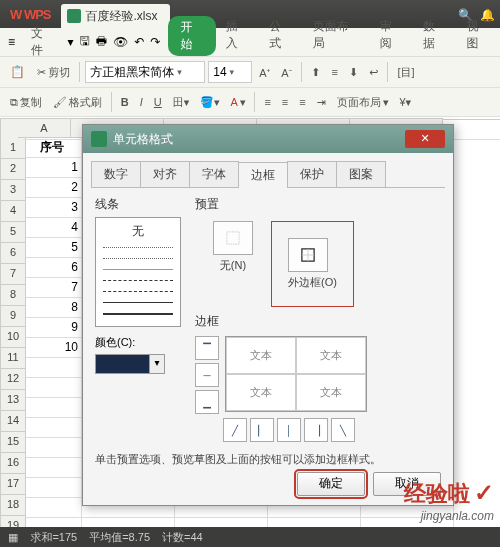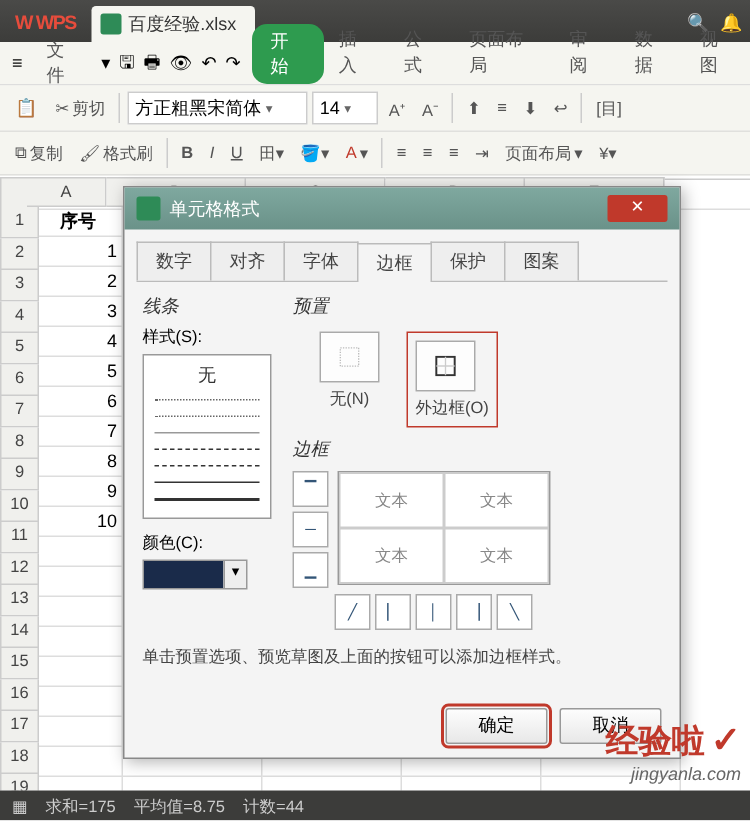--- a/index.html
+++ b/index.html
@@ -42,40 +42,40 @@
 .cell.header{text-align:center;font-weight:bold;}
 
 .dialog{position:absolute;top:124px;left:82px;width:370px;height:380px;background:#f4f4f4;border:1px solid #888;box-shadow:2px 2px 10px rgba(0,0,0,.3);}
 .dlg-title{height:28px;background:linear-gradient(#7fa89f,#6a9289);color:#fff;display:flex;align-items:center;padding:0 8px;font-size:12px;}
 .dlg-title .icon{width:16px;height:16px;background:#2e8b57;margin-right:6px;border-radius:2px;}
 .dlg-close{margin-left:auto;width:40px;height:18px;background:#c0392b;border-radius:2px;color:#fff;text-align:center;line-height:16px;font-size:11px;}
 .dlg-tabs{display:flex;margin:8px 8px 0;border-bottom:1px solid #bbb;}
 .dlg-tab{padding:4px 12px;border:1px solid #bbb;border-bottom:none;background:#eee;margin-right:-1px;font-size:12px;color:#444;}
 .dlg-tab.active{background:#f4f4f4;position:relative;top:1px;}
 .dlg-body{padding:8px 12px;position:relative;height:300px;}
-.section-label{font-size:12px;color:#333;margin-bottom:4px;font-style:italic;}
+.section-label{font-size:12px;color:#333;margin-bottom:4px;}
 .line-section{float:left;width:85px;}
 .style-box{border:1px solid #999;width:78px;height:102px;padding:3px;background:#fff;}
 .style-none{text-align:center;font-size:12px;color:#333;padding:2px;}
 .style-line{height:11px;position:relative;}
 .style-line::after{content:"";position:absolute;left:4px;right:4px;top:5px;border-top:1px dashed #666;}
 .style-line.s2::after{border-top:1px dotted #666;}
 .style-line.s3::after{border-top:1px solid #999;}
 .style-line.s4::after{border-top:1px dashed #333;}
 .style-line.s5::after{border-top:1px solid #333;}
 .style-line.s6::after{border-top:2px solid #333;}
 .color-sel{margin-top:8px;}
 .color-swatch{width:68px;height:18px;border:1px solid #999;display:flex;}
 .color-swatch .c{flex:1;background:#1a2b4a;}
 .color-swatch .dd{width:14px;border-left:1px solid #999;text-align:center;font-size:10px;line-height:16px;background:#eee;}
 .preset-section{margin-left:100px;}
 .preset-row{display:flex;gap:18px;margin:8px 0 4px 18px;align-items:flex-start;}
 .preset-item{text-align:center;font-size:11px;color:#444;}
 .preset-btn{width:38px;height:32px;border:1px solid #aaa;background:#fdfdfd;display:flex;align-items:center;justify-content:center;margin-bottom:3px;}
-.preset-highlight{border:1px solid #c0392b;padding:5px;display:inline-flex;gap:4px;}
+.preset-highlight{border:1px solid #c0392b;padding:16px;display:inline-flex;gap:4px;}
 .preview-row{display:flex;align-items:stretch;margin-top:6px;}
 .side-btns{display:flex;flex-direction:column;gap:3px;margin-right:6px;}
 .sbtn{width:22px;height:22px;border:1px solid #aaa;background:#fff;display:flex;align-items:center;justify-content:center;font-size:10px;color:#357;}
 .preview{width:140px;height:74px;border:1px solid #999;background:#fff;display:grid;grid-template-columns:1fr 1fr;grid-template-rows:1fr 1fr;}
 .preview div{border:1px solid #ccc;display:flex;align-items:center;justify-content:center;font-size:11px;color:#888;}
 .bottom-btns{display:flex;gap:3px;margin-top:4px;margin-left:28px;}
 .hint{font-size:11px;color:#444;margin-top:10px;clear:both;}
 .dlg-footer{position:absolute;bottom:8px;right:12px;display:flex;gap:8px;}
 .dlg-btn{width:66px;height:22px;border:1px solid #999;background:linear-gradient(#fdfdfd,#e8e8e8);text-align:center;line-height:20px;font-size:12px;border-radius:2px;}
 .dlg-btn.primary{outline:2px solid #c0392b;outline-offset:1px;}
@@ -379,21 +379,20 @@
     <div class="dlg-tab">对齐</div>
     <div class="dlg-tab">字体</div>
     <div class="dlg-tab active">边框</div>
     <div class="dlg-tab">保护</div>
     <div class="dlg-tab">图案</div>
   </div>
   <div class="dlg-body">
 
     <div class="line-section">
       <div class="section-label">线条</div>
-      <div style="font-size:11px;margin:4px 0;">样式(S):</div>
       <div class="style-box">
         <div class="style-none">无</div>
         <div class="style-line s2"></div>
         <div class="style-line s2"></div>
         <div class="style-line s3"></div>
         <div class="style-line s4"></div>
         <div class="style-line s4"></div>
         <div class="style-line s5"></div>
         <div class="style-line s6"></div>
       </div>

